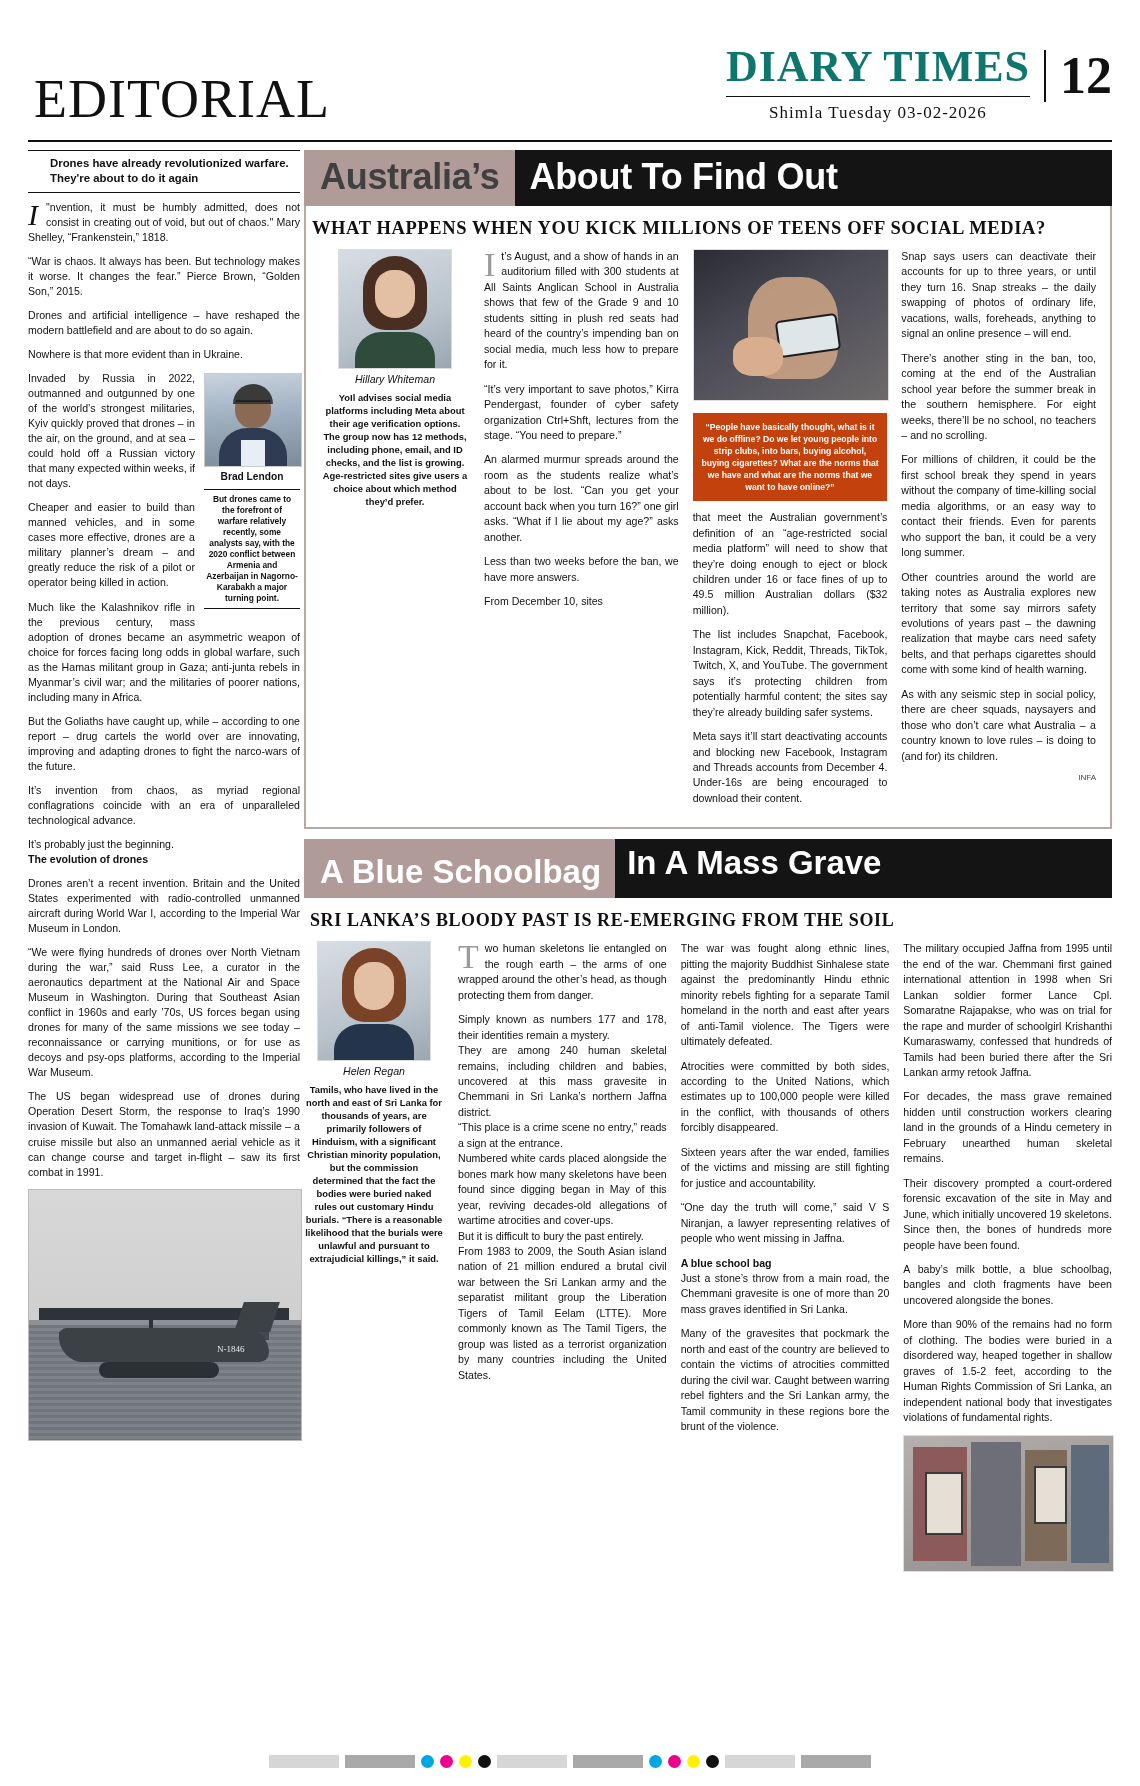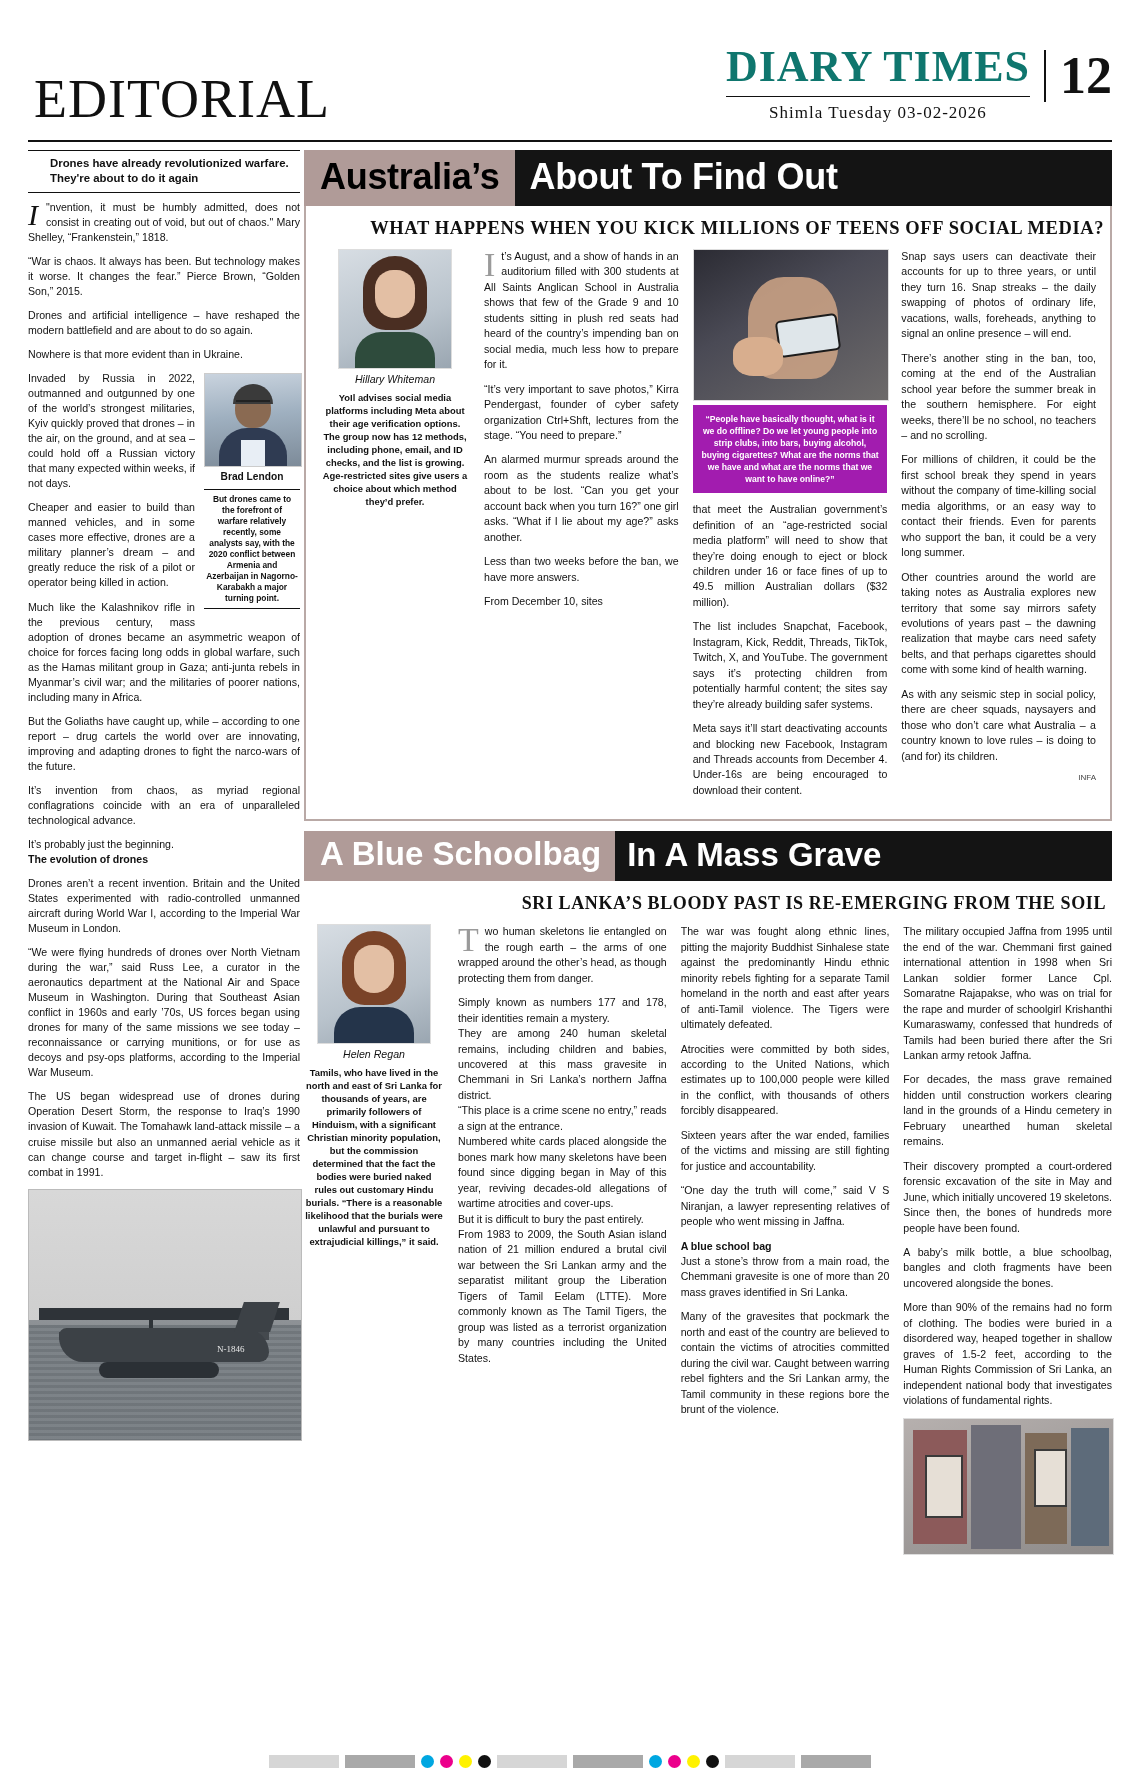--- a/index.html
+++ b/index.html
@@ -81,29 +81,29 @@
   .plane-photo .wing2 { position:absolute; left:30px; bottom:100px; width:210px; height:8px; background:#44494e; }
   .plane-photo .strut { position:absolute; left:120px; bottom:108px; width:4px; height:18px; background:#2e3338; }
   .plane-photo .tail { position:absolute; left:210px; bottom:108px; width:36px; height:30px; background:#3c4146; transform:skewX(-18deg); }
   .plane-photo .float { position:absolute; left:70px; bottom:62px; width:120px; height:16px; background:#2b3035; border-radius:10px; }
   .plane-photo .code { position:absolute; left:188px; bottom:86px; font-size:9px; color:#e8e8e8; font-family:"Liberation Serif",serif; }
 
   
   .feature { border:2px solid #b9a9a6; background:#fff; padding:0; position:relative; }
   .hdr-bar { display:flex; align-items:stretch; margin-left:-2px; margin-right:-2px; margin-top:-2px; }
   .hdr-a {
-    background:#b09b98; color:#000000; font-family:"Liberation Sans", sans-serif;
+    background:#b09b98; color:#404040; font-family:"Liberation Sans", sans-serif;
     font-weight:700; font-size:36px; padding:6px 16px 8px 16px; letter-spacing:-.3px;
   }
   .hdr-b {
     background:#141414; color:#fff; font-weight:700; font-size:36px;
     padding:6px 16px 8px 14px; flex:1; letter-spacing:-.3px;
   }
   .kicker {
-    text-align:right; font-family:"Liberation Serif", serif;
+    text-align:left; font-family:"Liberation Serif", serif;
     font-size:18.5px; font-weight:700; letter-spacing:.6px; padding:12px 6px 10px 6px;
   }
   .kicker.small { font-size:18px; }
   .cols-3 { display:flex; gap:14px; padding:0 14px 12px 14px; }
   .col { flex:1; }
   .col.narrow { width:150px; flex:none; }
   .art-text { font-size:10.6px; line-height:1.46; text-align:justify; }
   .art-text p { margin:0 0 9px 0; }
   .dropcap {
     float:left; font-family:"Liberation Serif", serif; font-size:34px;
@@ -123,29 +123,29 @@
     font-size:9.4px; font-weight:700; line-height:1.38; text-align:center; margin-top:7px;
   }
   .photo-child {
     width:100%; height:150px; border:1px solid #ddd; position:relative; overflow:hidden;
     background:linear-gradient(150deg,#2b2b33 0%,#4a4a55 40%,#6d6a6a 100%);
   }
   .photo-child .kid { position:absolute; left:28%; top:18%; width:46%; height:68%; background:#c9a184; border-radius:40% 40% 30% 30%; opacity:.9; }
   .photo-child .phone { position:absolute; left:44%; top:46%; width:30%; height:22%; background:#dfe6ea; border-radius:3px; transform:rotate(-8deg); box-shadow:0 0 0 2px #1c1c1c; }
   .photo-child .hand { position:absolute; left:20%; top:58%; width:26%; height:26%; background:#d8ae8e; border-radius:40%; }
   .black-cap {
-    background:#a21caf; color:#fff; font-size:8.6px; font-weight:700; line-height:1.4;
-    text-align:center; padding:8px 8px; margin-top:4px;
+    background:#c2410c; color:#fff; font-size:8.6px; font-weight:700; line-height:1.4;
+    text-align:center; padding:8px 8px; margin-top:12px;
   }
   .infa { text-align:right; font-size:8px; color:#444; margin-top:4px; }
 
   
   .feature2 { margin-top:10px; }
   .hdr-bar2 { display:flex; }
-  .hdr2-a { background:#b09b98; color:#fff; font-weight:700; font-size:33px; padding:4px 14px 7px 16px; }
+  .hdr2-a { background:#b09b98; color:#fff; font-weight:700; font-size:33px; padding:14px 14px 7px 16px; }
   .hdr2-b { background:#141414; color:#fff; font-weight:700; font-size:33px; padding:5px 16px 7px 12px; flex:1; }
 
   .cols-4 { display:flex; gap:14px; padding:0 0 8px 0; }
   .c-narrow { width:140px; flex:none; }
   .c-body { flex:1; }
 
   .grave-photo {
     width:100%; height:135px; margin-top:10px; border:1px solid #ddd; position:relative; overflow:hidden;
     background:linear-gradient(160deg,#b6b0ae 0%,#8e8b8a 100%);
   }

